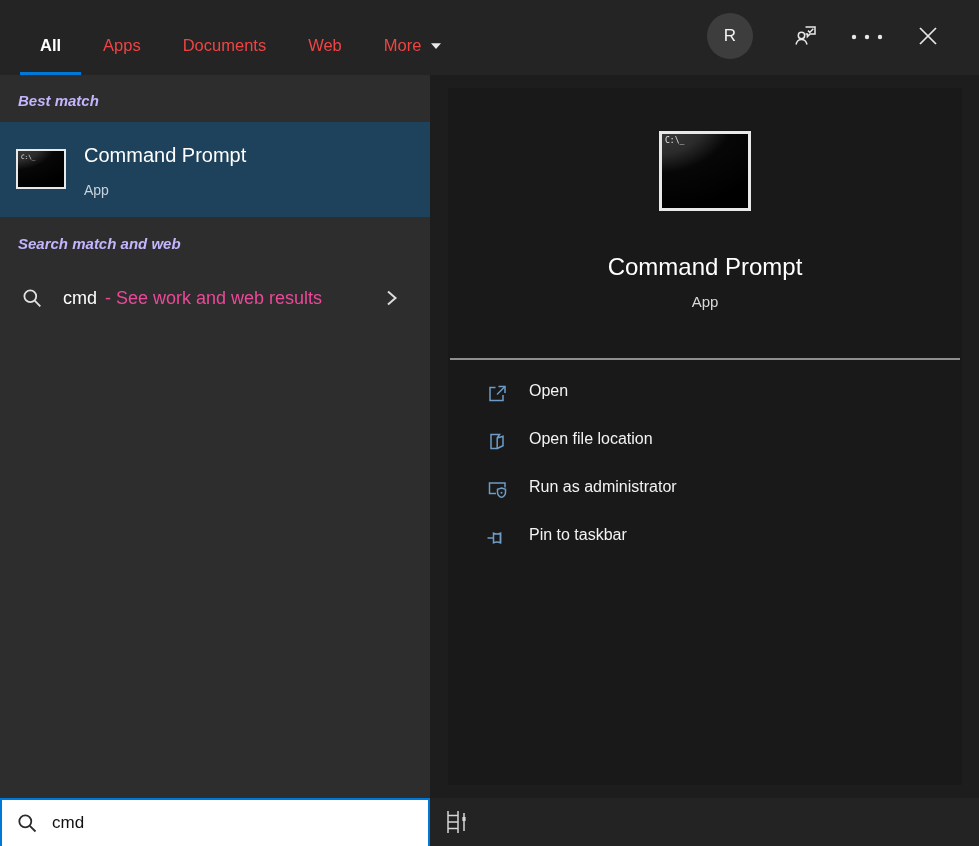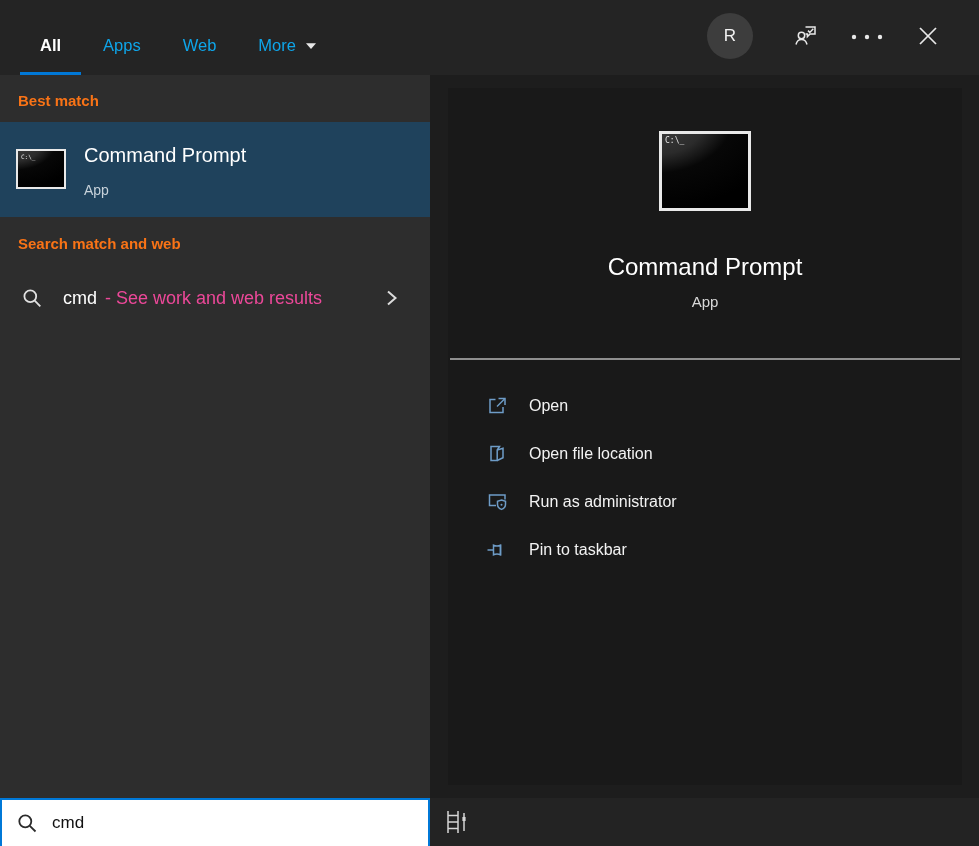--- a/index.html
+++ b/index.html
@@ -5,34 +5,34 @@
   * { margin:0; padding:0; box-sizing:border-box; }
   html,body { background:#000; }
   .screen {
     position:relative; width:979px; height:846px; overflow:hidden;
     background:#1d1d1d; font-family:"Liberation Sans", sans-serif;
     -webkit-font-smoothing:antialiased;
   }
   
   .topbar { position:absolute; left:0; top:0; width:979px; height:75px; background:#242424; }
   .tabs { position:absolute; left:40px; top:8px; height:75px; display:flex; gap:42px; }
-  .tab { position:relative; height:75px; display:flex; align-items:center; color:#0ea5e9; font-size:16.5px; cursor:default; }
+  .tab { position:relative; height:75px; display:flex; align-items:center; color:#ef4444; font-size:16.5px; cursor:default; }
   .tab.selected { color:#fff; font-weight:bold; }
   .tab.selected::after { content:''; position:absolute; left:-20px; right:-20px; bottom:5px; height:6px; background:#0078d7; }
   .tab .caret { margin-left:9px; display:inline-flex; }
   .topbar-right { position:absolute; right:0; top:0; height:75px; width:300px; }
   .avatar { position:absolute; left:28px; top:13px; width:46px; height:46px; border-radius:50%;
     background:#3d3d3d; color:#f2f2f2; font-size:17px; display:flex; align-items:center; justify-content:center; }
   .tb-btn { position:absolute; display:flex; align-items:center; justify-content:center; }
   .feedback-btn { left:112px; top:21px; width:30px; height:30px; }
   .ellipsis-btn { left:170px; top:29px; width:36px; height:16px; }
   .close-btn { left:234px; top:21px; width:30px; height:30px; }
   
   .left-panel { position:absolute; left:0; top:75px; width:430px; height:723px; background:#2d2d2d; }
-  .section-header { position:absolute; left:18px; color:#f97316; font-size:15px; font-weight:bold; }
+  .section-header { position:absolute; left:18px; color:#c4b5fd; font-size:15px; font-weight:bold;font-style:italic; }
   .hdr-best { top:17px; }
   .hdr-web { top:160px; }
   .best-match-row { position:absolute; left:0; top:47px; width:430px; height:95px; background:#1f425c; cursor:default; }
   .bm-title { position:absolute; left:84px; top:22px; font-size:20px; color:#fff; }
   .bm-sub { position:absolute; left:84px; top:60px; font-size:14px; color:#c7d2da; }
   .web-row { position:absolute; left:0; top:196px; width:430px; height:54px; display:flex; align-items:center; }
   .web-row .mag { margin-left:20px; }
   .web-query { margin-left:19px; font-size:18px; color:#fff; }
   .web-desc { margin-left:8px; font-size:18px; color:#ec4899; }
   .web-chevron { position:absolute; right:30px; display:flex; }
@@ -48,21 +48,21 @@
   .cmd-large::after { font-size:8px; }
   .bm-icon { position:absolute; left:16px; top:27px; }
   
   .preview-panel { position:absolute; left:430px; top:75px; width:549px; height:723px; background:#1d1d1d; }
   .preview-card { position:absolute; left:18px; top:13px; width:514px; height:697px; background:#191919; }
   .pv-icon { position:absolute; left:50%; top:43px; transform:translateX(-50%); }
   .pv-title { position:absolute; top:165px; width:100%; text-align:center; font-size:24px; color:#fff; }
   .pv-sub { position:absolute; top:205px; width:100%; text-align:center; font-size:15px; color:#d8d8d8; }
   .pv-divider { position:absolute; top:270px; left:2px; right:2px; height:2px; background:#8f8f8f; }
   .actions { position:absolute; top:294px; left:0; right:0; list-style:none; }
-  .action-row { height:48px; display:flex; align-items:center; padding-left:37px; cursor:default; }
+  .action-row { height:48px; display:flex; align-items:flex-start; padding-left:37px; cursor:default; }
   .action-row .aicon { width:24px; height:24px; display:flex; align-items:center; justify-content:center; }
   .action-label { margin-left:20px; font-size:16px; color:#f3f3f3; }
   
   .searchbar { position:absolute; left:0; top:798px; width:430px; height:48px; background:#fff;
     border:2px solid #0078d7; border-bottom:none; display:flex; align-items:center; }
   .searchbar .mag-dark { margin-left:13px; display:flex; }
   .search-input { border:none; outline:none; background:transparent; margin-left:13px; width:330px;
     font-size:17px; color:#111; font-family:"Liberation Sans", sans-serif; }
   .taskbar-strip { position:absolute; left:430px; top:798px; width:549px; height:48px; background:#232323; }
   .taskbar-icon { position:absolute; left:13px; top:11px; }
@@ -73,20 +73,23 @@
 
 <div class="screen">
 
   <header class="topbar">
     <nav class="tabs">
       <div class="tab selected">
         <span>All</span>
       </div>
       <div class="tab">
         <span>Apps</span>
+      </div>
+      <div class="tab">
+        <span>Documents</span>
       </div>
       <div class="tab">
         <span>Web</span>
       </div>
       <div class="tab">
         <span>More</span>
         <span class="caret">
           <svg width="12" height="8" viewBox="0 0 12 8">
               <polygon points="1,1.2 11,1.2 6,7" fill="#e8e8e8"></polygon>
             </svg>

